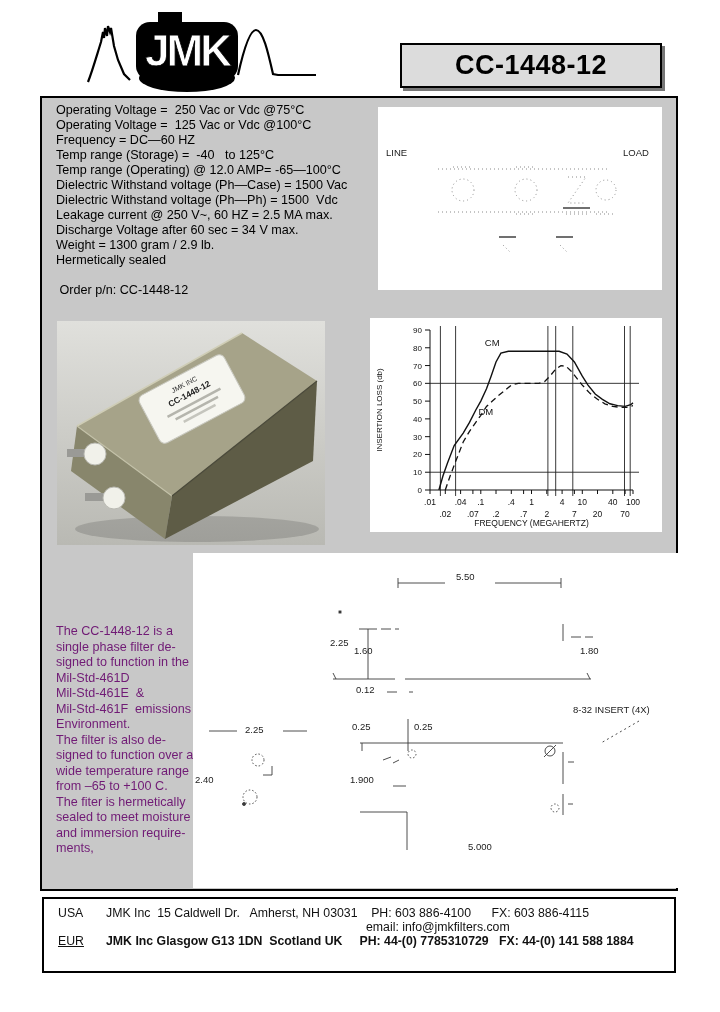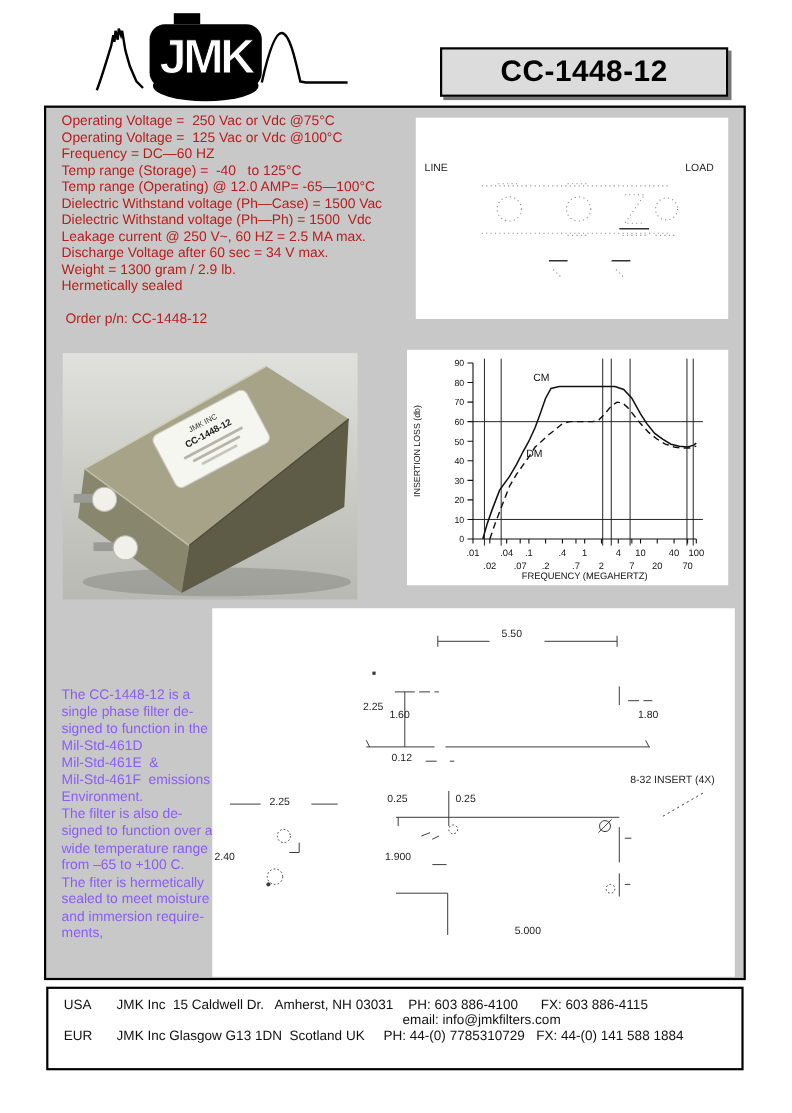--- a/index.html
+++ b/index.html
@@ -9,21 +9,21 @@
   
   #logo{left:80px;top:2px;width:245px;height:96px;}
   #title-box{left:400px;top:43px;width:258px;height:41px;background:#dcdcdc;border:2px solid #000;box-shadow:3px 3px 0 #777;}
   #title-box .pn{display:block;text-align:center;line-height:41px;font-size:27px;font-weight:bold;letter-spacing:.5px;color:#000;}
 
   
   #main-panel{left:40px;top:96px;width:638px;height:795px;background:#c8c8c8;border:2px solid #000;box-sizing:border-box;}
 
   
   #specs{left:56px;top:103px;width:330px;}
-  .spec-line{white-space:pre;font-size:12.6px;line-height:15px;min-height:15px;color:#b91c1c;}
+  .spec-line{white-space:pre;font-size:12.6px;line-height:15px;min-height:15px;color:#000000;}
 
   
   #schematic-box{left:378px;top:107px;width:284px;height:183px;background:#fff;}
   .sch-label{position:absolute;font-size:9.5px;color:#222;}
   #line-label{left:8px;top:40px;}
   #load-label{left:245px;top:40px;}
 
   
   #photo{left:57px;top:321px;width:268px;height:224px;background:linear-gradient(#e0e0dc,#b9b9b3);}
 
@@ -35,24 +35,24 @@
   .xlabel{font-size:8.5px;text-anchor:middle;}
   .ylabel{font-size:8px;text-anchor:middle;}
   .serieslabel{font-size:9.5px;}
   .grid{stroke:#222;stroke-width:.9;}
   .axis{stroke:#111;stroke-width:1;}
   .curve{fill:none;stroke:#111;stroke-width:1.4;}
   .curve.dashed{stroke-dasharray:6 4;stroke-width:1.3;}
 
   
   #description{left:56px;top:624px;width:180px;}
-  .desc-line{white-space:pre;font-size:12.6px;line-height:15.5px;min-height:15.5px;color:#8b5cf6;}
-
-  
-  #drawing-box{left:193px;top:553px;width:475px;height:335px;background:#fff;}
+  .desc-line{white-space:pre;font-size:12.6px;line-height:15.5px;min-height:15.5px;color:#701a75;}
+
+  
+  #drawing-box{left:193px;top:553px;width:475px;height:335px;background:#fff;padding-left:24px;}
   .dim{position:absolute;font-size:9.5px;color:#222;white-space:pre;}
 
   
   #footer{left:42px;top:897px;width:634px;height:76px;background:#fff;border:2px solid #000;box-sizing:border-box;}
   .f-row{position:absolute;white-space:pre;font-size:12.3px;color:#111;}
 </style>
 </head>
 <body>
 
 <div class="abs" id="main-panel"></div>
@@ -302,15 +302,15 @@
   <span class="dim" style="left:2px;top:221px;">2.40</span>
   <span class="dim" style="left:157px;top:221px;">1.900</span>
   <span class="dim" style="left:275px;top:288px;">5.000</span>
   <span class="dim" style="left:380px;top:151px;">8-32 INSERT (4X)</span>
 </div>
 
 <div class="abs" id="footer">
   <span class="f-row" style="left:14px;top:7px;">USA</span>
   <span class="f-row" style="left:62px;top:7px;">JMK Inc  15 Caldwell Dr.   Amherst, NH 03031    PH: 603 886-4100      FX: 603 886-4115</span>
   <span class="f-row" style="left:322px;top:21px;">email: info@jmkfilters.com</span>
-  <span class="f-row" style="left:14px;top:35px;">EUR</span>
-  <span class="f-row" style="left:62px;top:35px;">JMK Inc Glasgow G13 1DN  Scotland UK     PH: 44-(0) 7785310729   FX: 44-(0) 141 588 1884</span>
+  <span class="f-row" style="left:14px;top:35px;text-decoration:underline;">EUR</span>
+  <span class="f-row" style="left:62px;top:35px;font-weight:bold;">JMK Inc Glasgow G13 1DN  Scotland UK     PH: 44-(0) 7785310729   FX: 44-(0) 141 588 1884</span>
 </div>
 
 </body></html>

